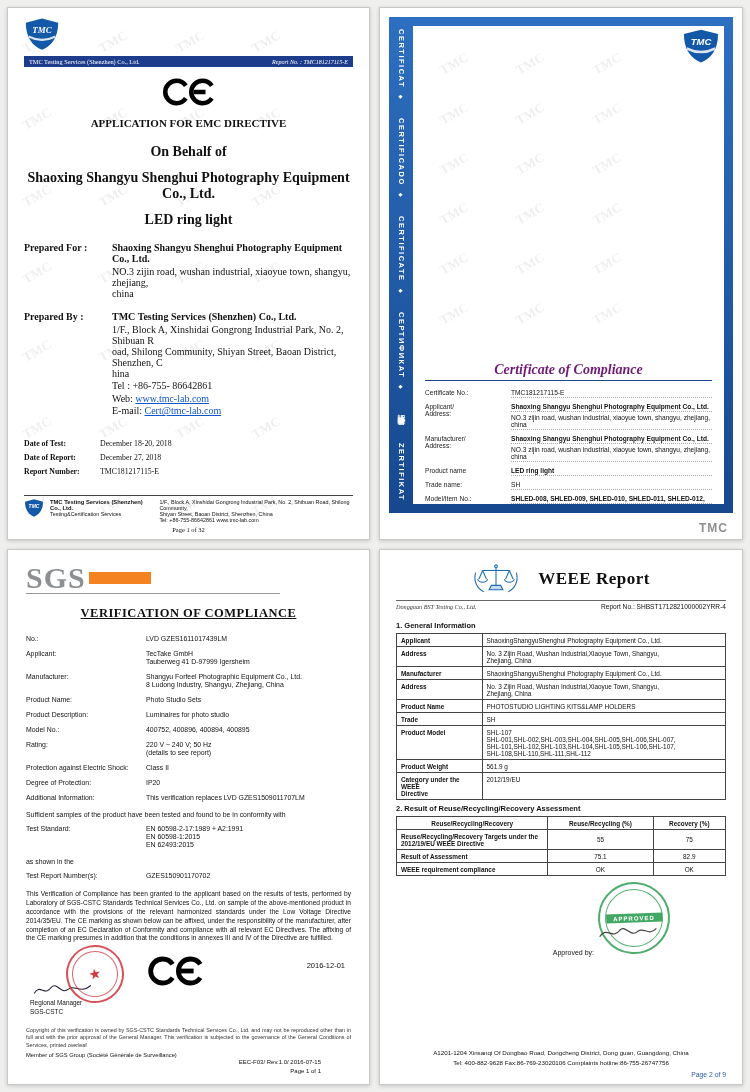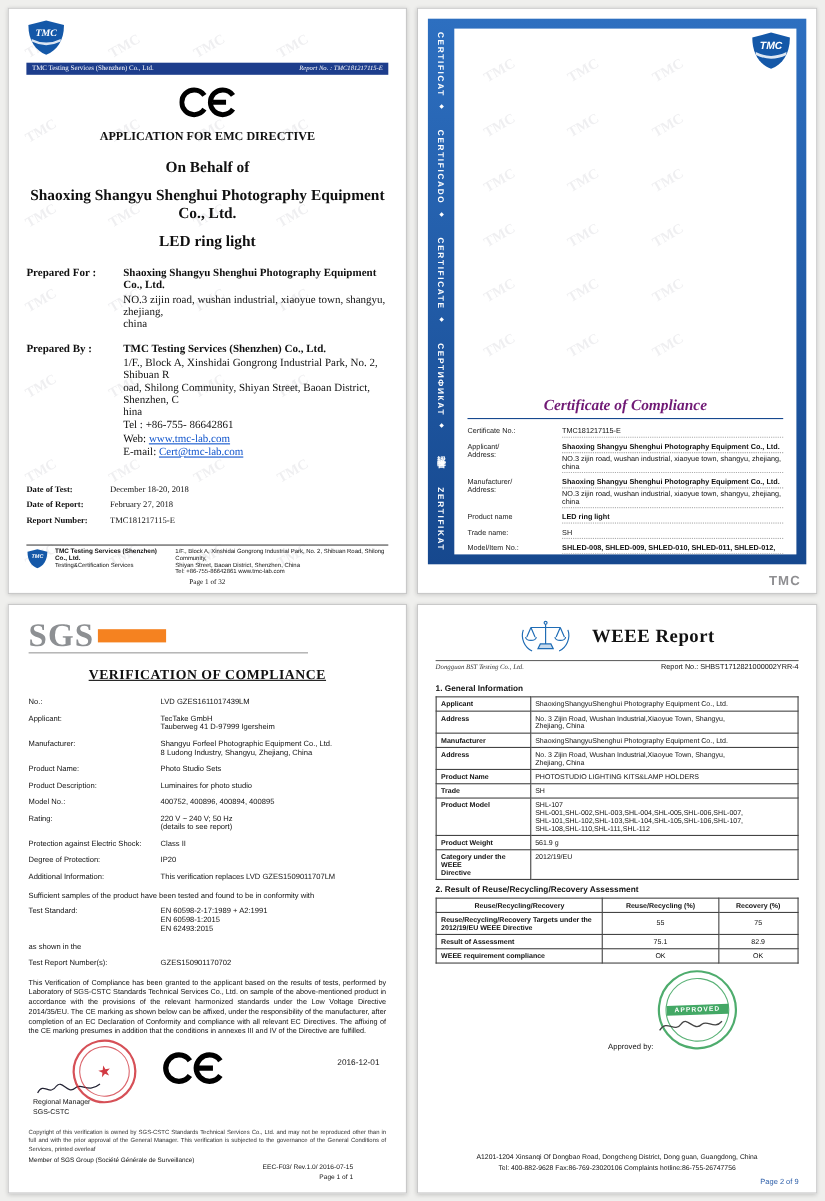--- a/index.html
+++ b/index.html
@@ -197,21 +197,21 @@
         </div>
       </div>
 
       <div class="emc-dates">
         <div class="dr">
             <div class="dl">Date of Test:</div>
             <div>December 18-20, 2018</div>
           </div>
         <div class="dr">
             <div class="dl">Date of Report:</div>
-            <div>February 27, 2018</div>
+            <div>December 27, 2018</div>
           </div>
         <div class="dr">
             <div class="dl">Report Number:</div>
             <div>TMC181217115-E</div>
           </div>
       </div>
 
       <div class="emc-foot">
         <div class="fl">
           <svg viewBox="0 0 60 54">

